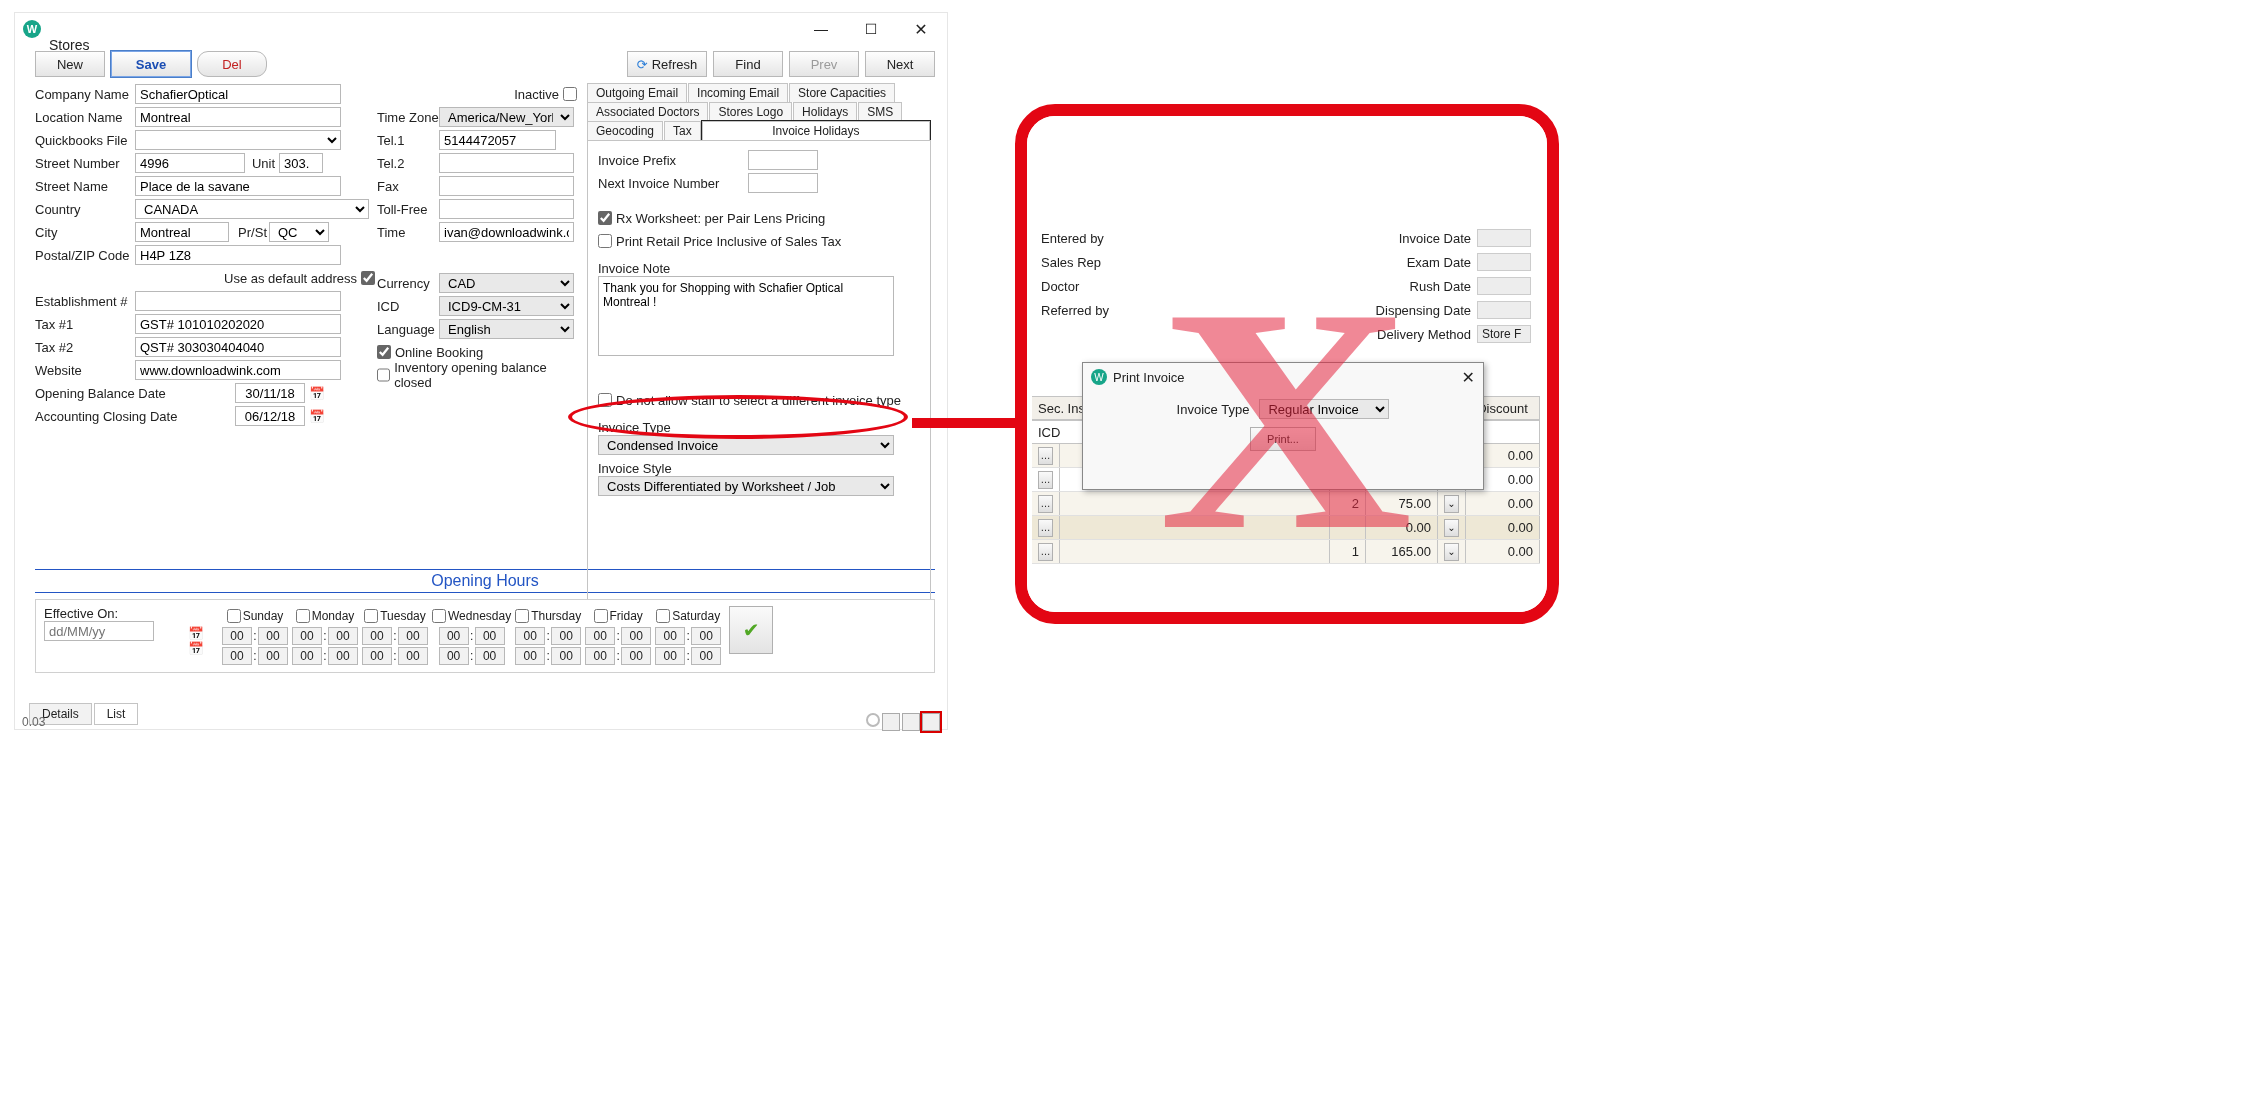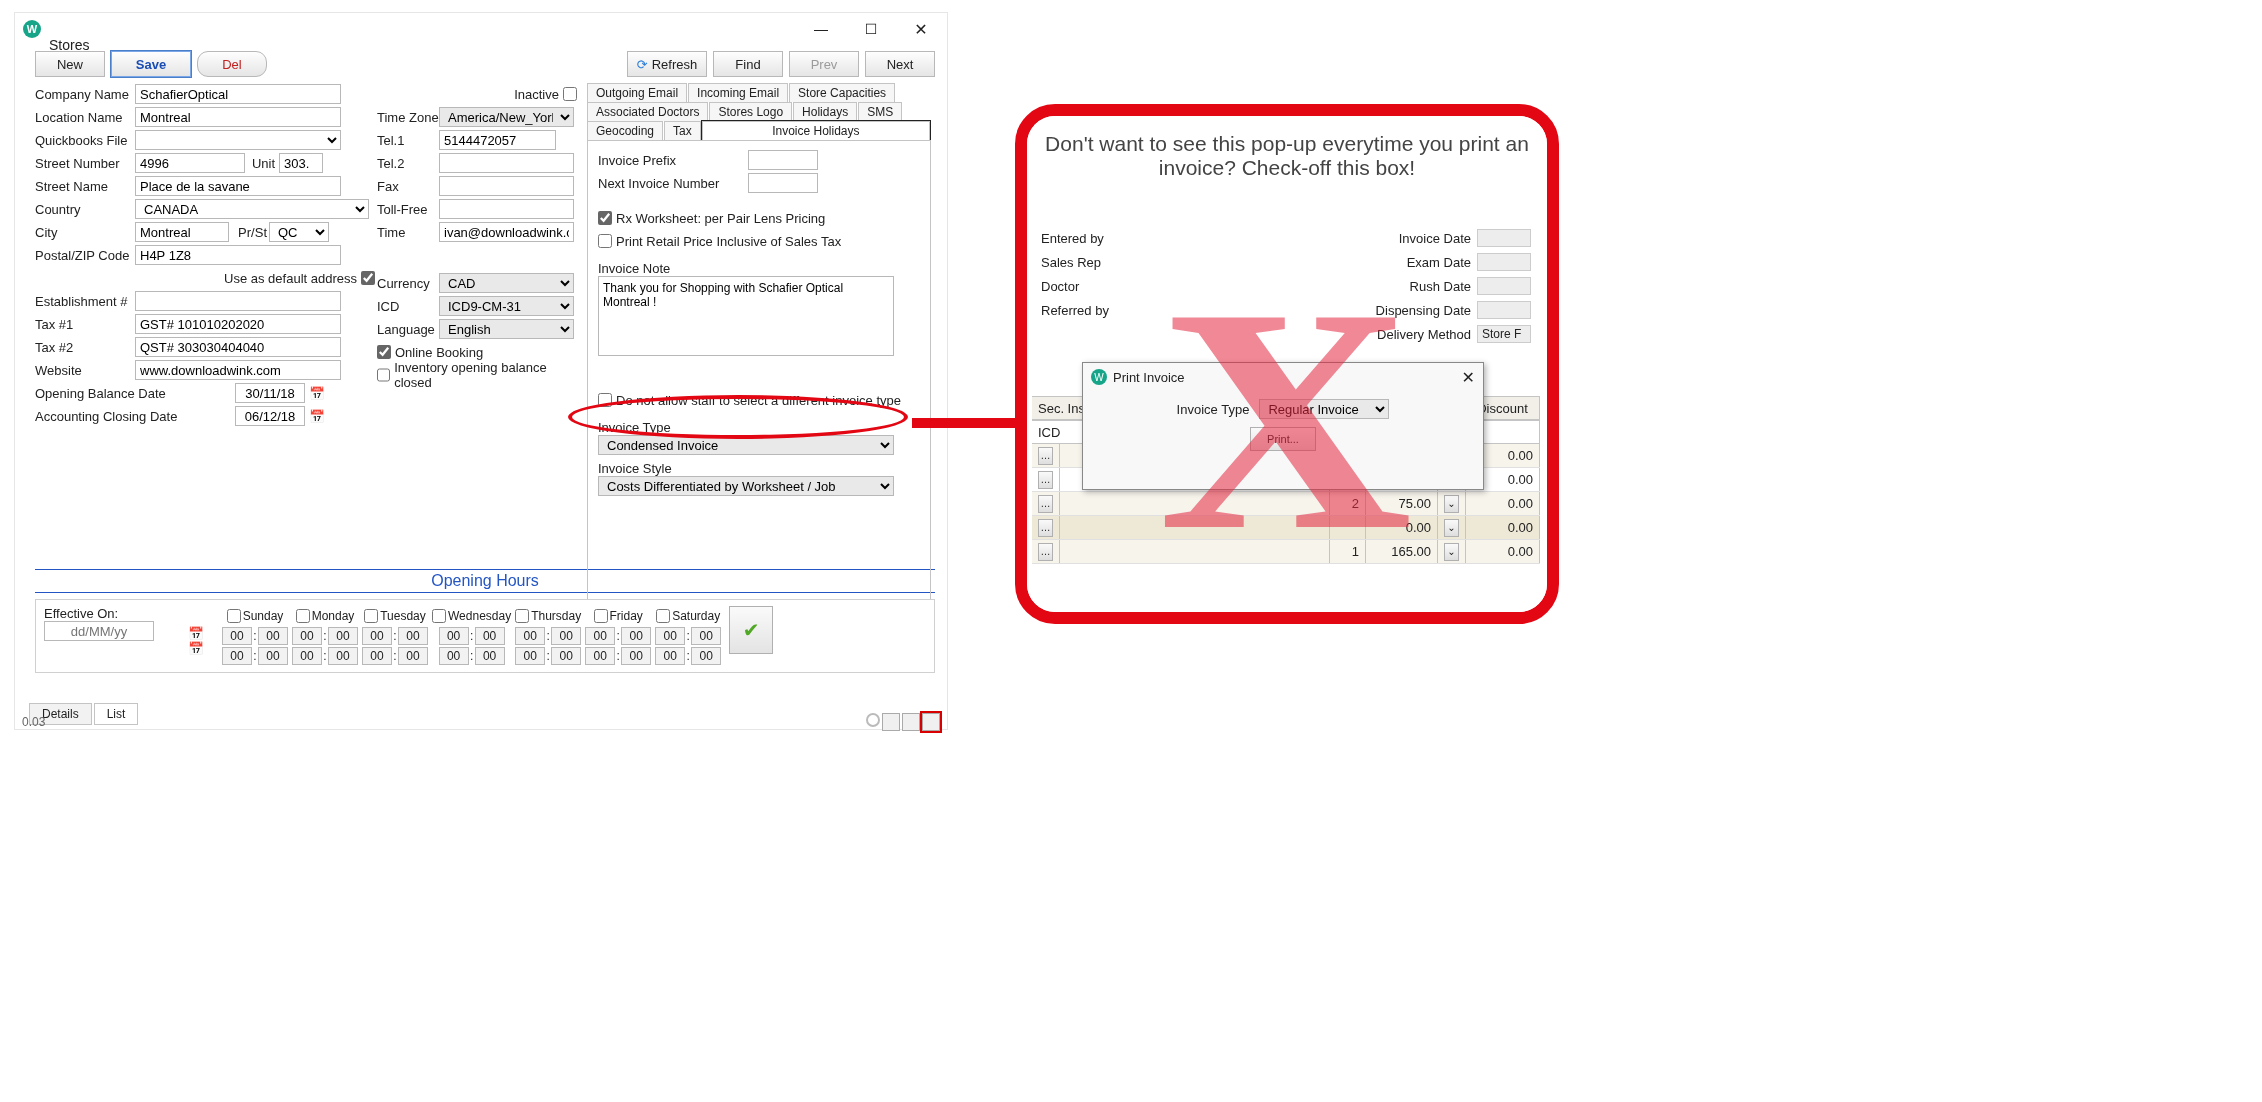--- a/index.html
+++ b/index.html
@@ -299,21 +299,21 @@
         <div style="height:6px"></div>
         <div><span class="lbl">Invoice Style</span></div>
         <select class="sel" style="width:296px"><option>Costs Differentiated by Worksheet / Job</option></select>
       </div>
     </div>
 
     <div class="oh-header">Opening Hours</div>
     <div class="oh">
       <div style="width:140px">
         <div class="lbl">Effective On:</div>
-        <input class="txt" style="width: 110px; text-align: center; color: rgb(153, 153, 153);" placeholder="dd/MM/yy">
+        <input class="txt" style="width: 110px; color: rgb(153, 153, 153);" placeholder="dd/MM/yy">
       </div>
       <div style="width:30px;padding-top:20px"><span>📅</span><br><span>📅</span></div>
       <div id="oh-days" style="display:flex;gap:4px">
           <div class="daycol">
             <div class="dayhdr"><input type="checkbox" class="chk" style=""> Sunday</div>
   <div><span class="tm">00</span><span class="tmsep">:</span><span class="tm">00</span></div>
   <div><span class="tm">00</span><span class="tmsep">:</span><span class="tm">00</span></div>
           </div>
           <div class="daycol">
             <div class="dayhdr"><input type="checkbox" class="chk" style=""> Monday</div>
@@ -364,21 +364,20 @@
     <div class="sico"></div>
     <div class="sico"></div>
     <div class="sico red"></div>
   </div>
 </div>
 
 <div class="arrow"></div>
 
 <div class="callout">
   <div class="inner">
-    <div class="callnote">Don't want to see this pop-up everytime you print an invoice? Check-off this box!</div>
     <div class="cols">
       <div style="float:left;width:220px">
         <div class="cline">
             <span class="k">Entered by</span>
           </div>
         <div class="cline">
             <span class="k">Sales Rep</span>
           </div>
         <div class="cline">
             <span class="k">Doctor</span>

